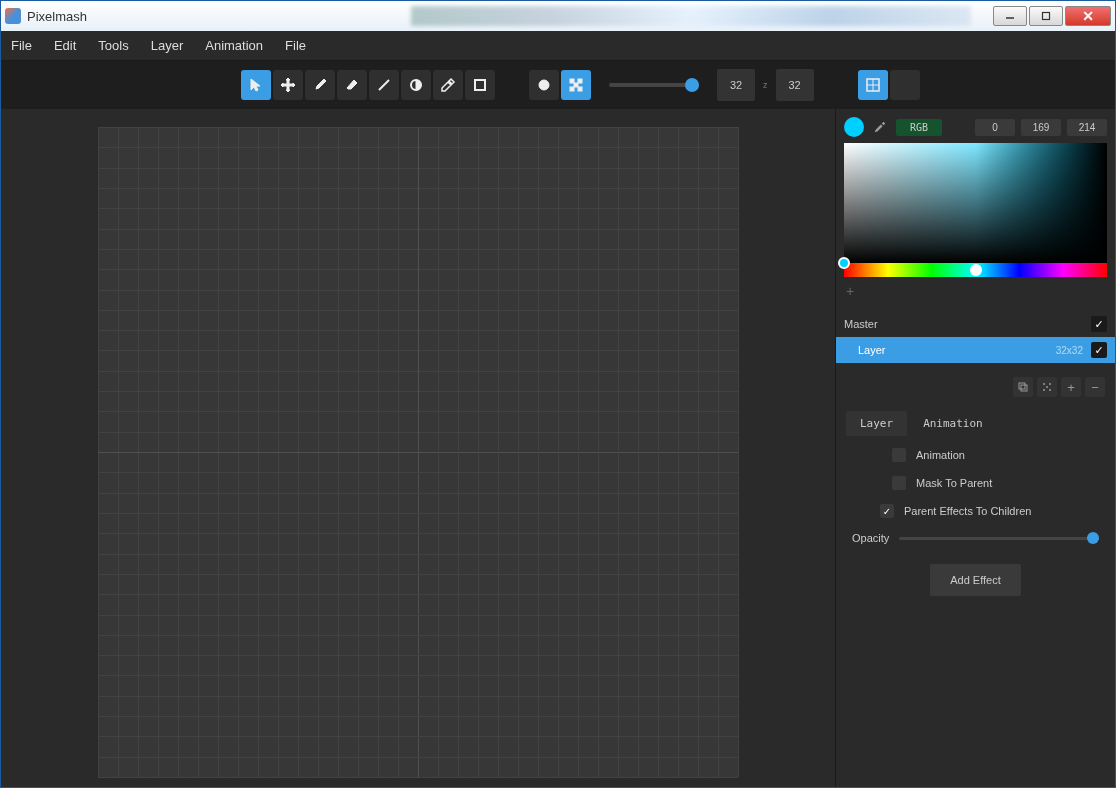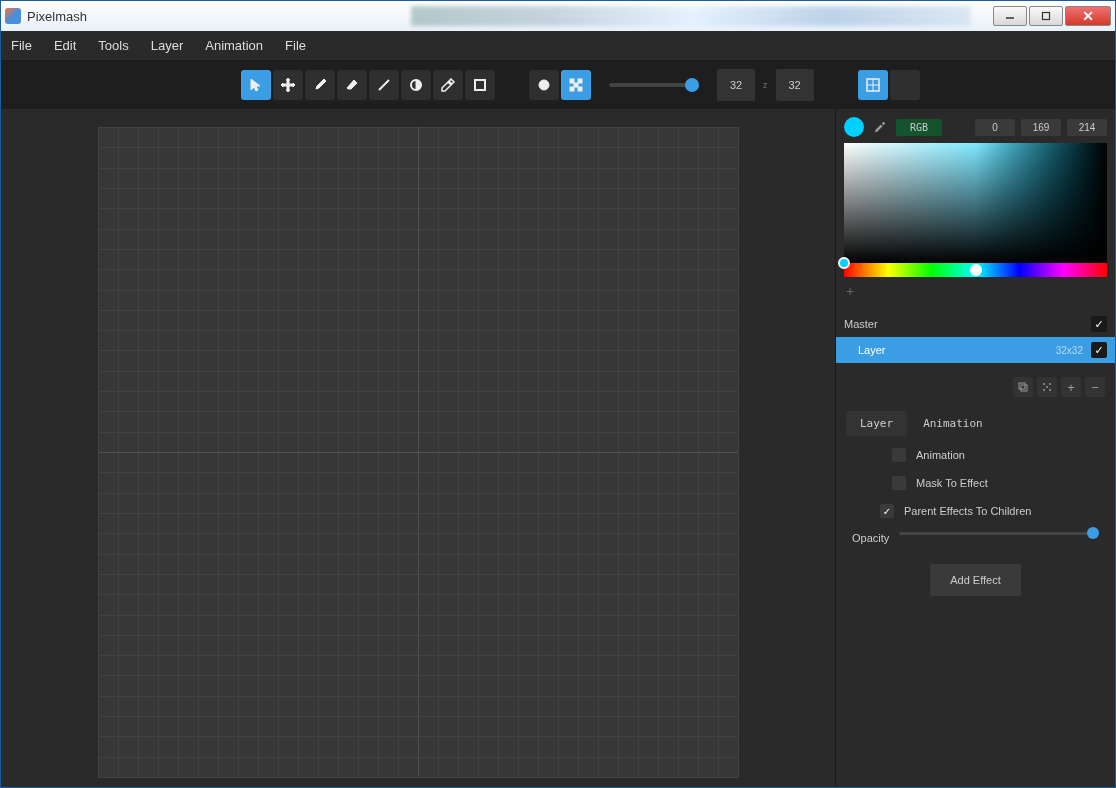--- a/index.html
+++ b/index.html
@@ -55,21 +55,21 @@
 .treerow .ck{width:16px;height:16px;background:#1a1a1a;display:flex;align-items:center;justify-content:center;color:#fff;border-radius:2px}
 .layertools{display:flex;justify-content:flex-end;gap:4px;padding:14px 10px}
 .ltbtn{width:20px;height:20px;background:#333;display:flex;align-items:center;justify-content:center;color:#999;font-size:13px;border-radius:2px}
 .tabs{display:flex;padding:0 10px;gap:2px}
 .tab{padding:6px 14px;font-family:monospace;font-size:11px;color:#ccc;background:transparent}
 .tab.active{background:#333;border-radius:2px 2px 0 0}
 .propbox{padding:12px 16px;display:flex;flex-direction:column;gap:14px;font-family:monospace;font-size:11px}
 .ckrow{display:flex;align-items:center;gap:10px;margin-left:40px}
 .ckbox{width:14px;height:14px;background:#3a3a3a;border-radius:2px;display:flex;align-items:center;justify-content:center;color:#fff;font-size:10px}
 .ckbox.on::after{content:"✓"}
-.oprow{display:flex;align-items:flex-start;gap:10px}
+.oprow{display:flex;align-items:center;gap:10px}
 .opslider{flex:1;height:3px;background:#444;position:relative;border-radius:2px}
 .opslider .k{position:absolute;width:12px;height:12px;background:#3b9ee5;border-radius:50%;top:-5px;right:0}
 .effbtn{align-self:center;background:#3a3a3a;padding:10px 20px;border-radius:2px;color:#ccc;margin-top:6px}
 </style>
 </head>
 <body>
 
 <div class="window">
 
   <div class="titlebar">
@@ -311,21 +311,21 @@
         <div class="tab">Animation</div>
       </div>
 
       <div class="propbox">
         <div class="ckrow">
           <div class="ckbox"></div>
           <span>Animation</span>
         </div>
         <div class="ckrow">
           <div class="ckbox"></div>
-          <span>Mask To Effect</span>
+          <span>Mask To Parent</span>
         </div>
         <div class="ckrow" style="margin-left:28px">
           <div class="ckbox on"></div>
           <span>Parent Effects To Children</span>
         </div>
         <div class="oprow">
           <span>Opacity</span>
           <div class="opslider">
               <div class="k"></div>
             </div>

